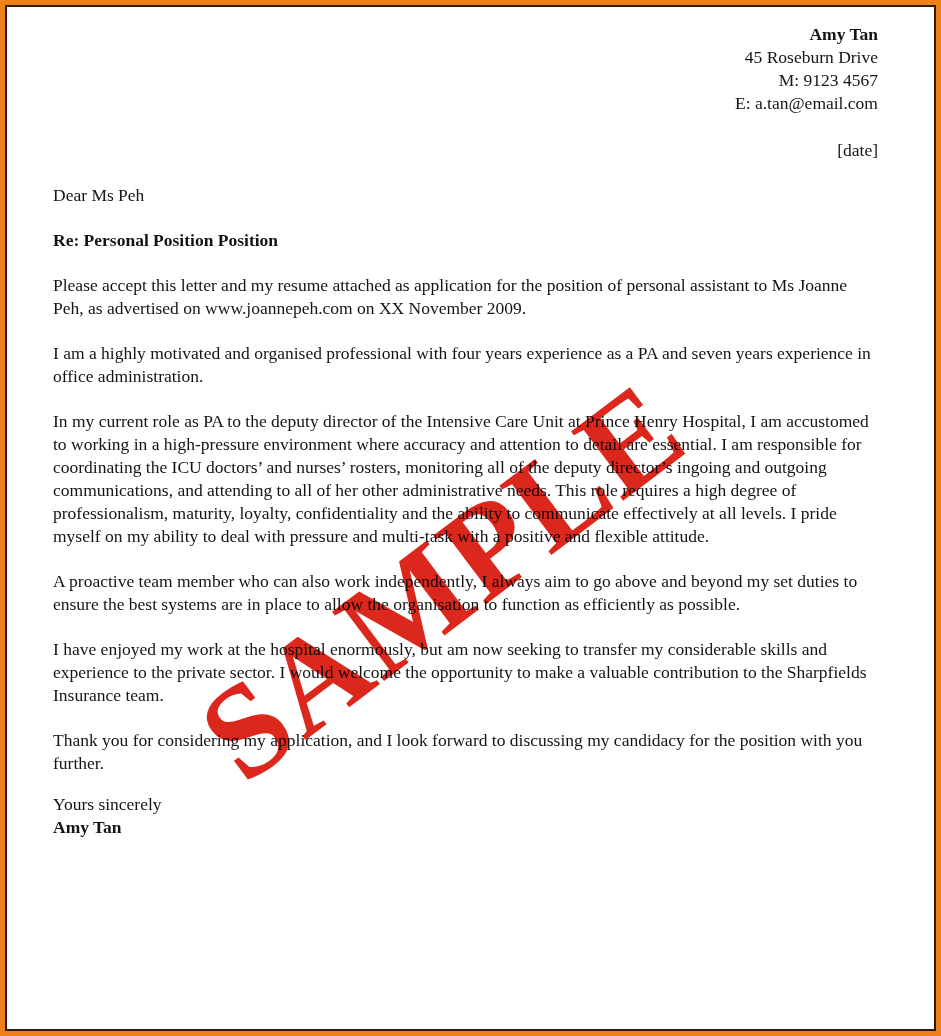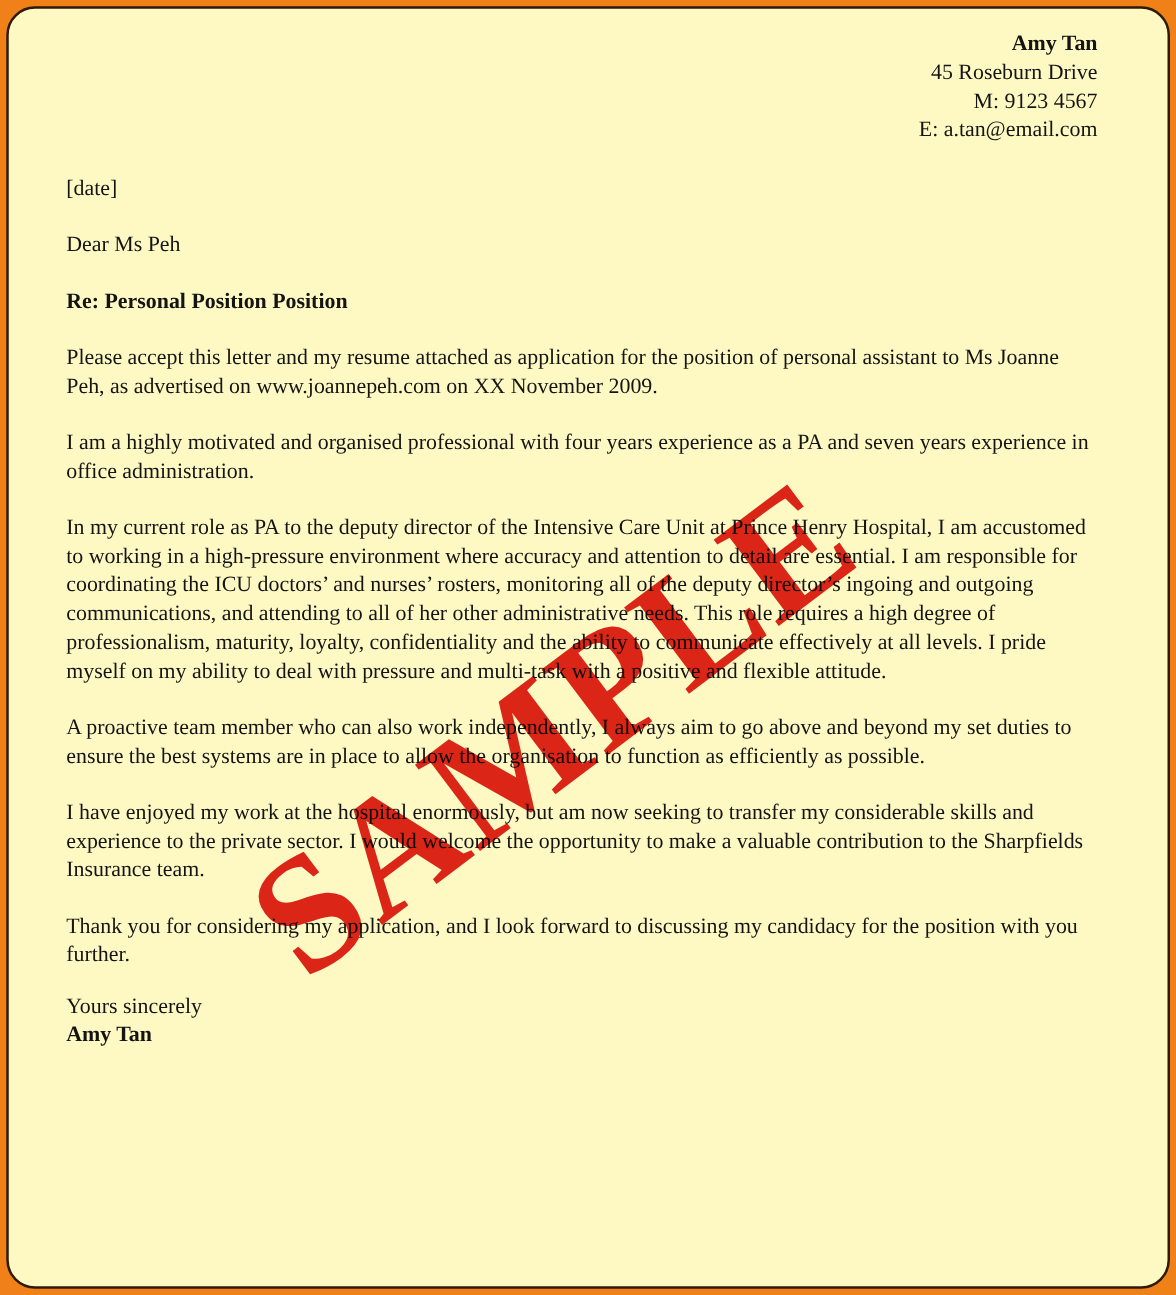--- a/index.html
+++ b/index.html
@@ -24,21 +24,21 @@
     font-family: "Liberation Serif", "DejaVu Serif", serif;
     font-size: 17.5px;
     line-height: 23px;
     color: #141414;
   }
   .sender-block {
     text-align: right;
   }
   .sender-name { font-weight: bold; }
   .date-line {
-    text-align: left;
+    text-align: right;
     margin-top: 24px;
   }
   p { margin: 22px 0 0 0; font-family: Liberation Serif, serif; }
   .subject { font-weight: bold; }
   .closing-block { margin-top: 18px; }
   .signature { font-weight: bold; margin: 0; }
   .closing { margin: 0; }
   .watermark {
     position: absolute;
     left: 115px;
@@ -55,21 +55,21 @@
     transform: rotate(-37deg);
     mix-blend-mode: multiply;
     pointer-events: none;
     user-select: none;
   }
 </style>
 </head>
 <body>
 
 <div class="page" style="background: rgb(240, 129, 25);">
-  <div class="page-inner" style="border-color: rgb(46, 26, 8); background: #fef9c3; color: rgb(20, 20, 20); border-radius: 23px;">
+  <div class="page-inner" style="border-color: rgb(46, 26, 8); background: #ffffff; color: rgb(20, 20, 20);">
 
     <div class="sender-block">
       <div class="sender-name">Amy Tan</div>
       <div>45 Roseburn Drive</div>
       <div>M: 9123 4567</div>
       <div>E: a.tan@email.com</div>
     </div>
 
     <div class="date-line">[date]</div>
 

